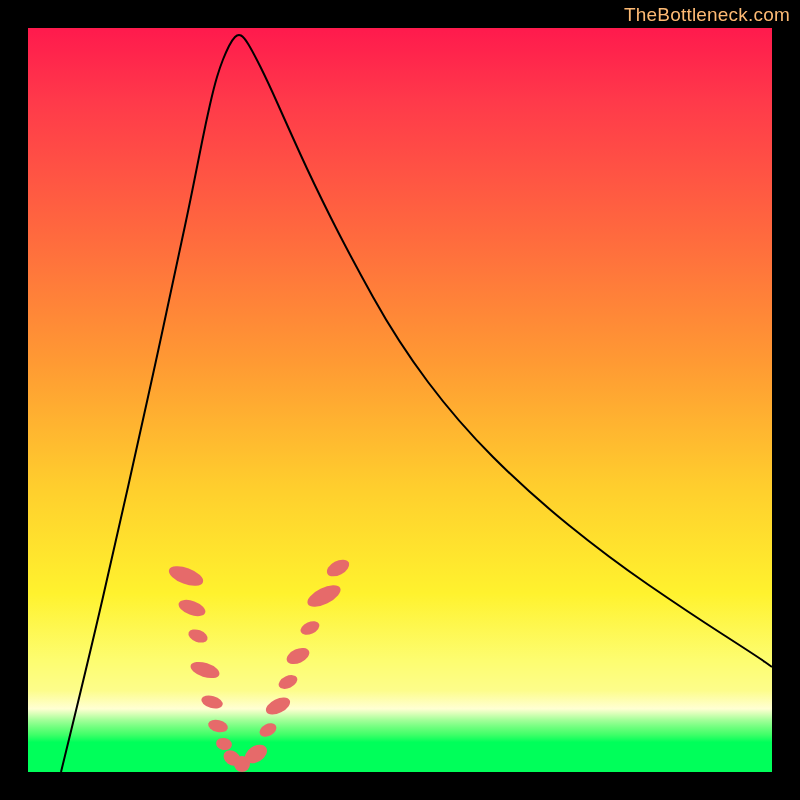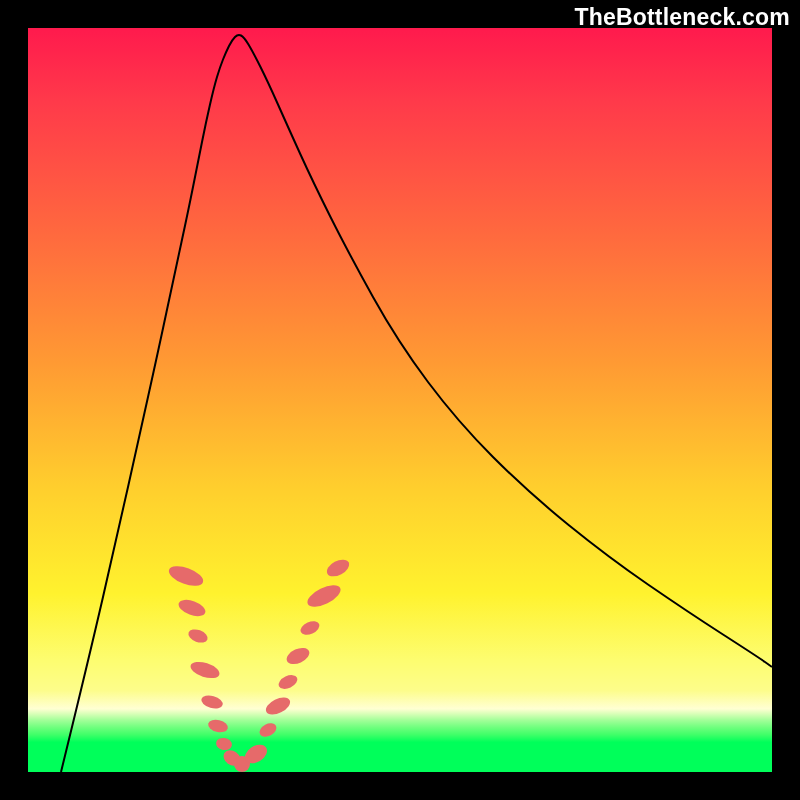--- a/index.html
+++ b/index.html
@@ -42,24 +42,24 @@
       #6fff7e 94%,
       #3fff68 95%,
       #00ff5a 96%,
       #00ff5a 100%
     );
   }
   .watermark {
     position: absolute;
     top: 4px;
     right: 10px;
-    color: #ffffff;
-    font-size: 23px;
+    color: #fdba74;
+    font-size: 19px;
     letter-spacing: 0.2px;
-    font-weight: 700;
+    font-weight: 400;
     user-select: none;
   }
   svg.curve {
     position: absolute;
     left: 0;
     top: 0;
     width: 744px;
     height: 744px;
     overflow: visible;
   }

